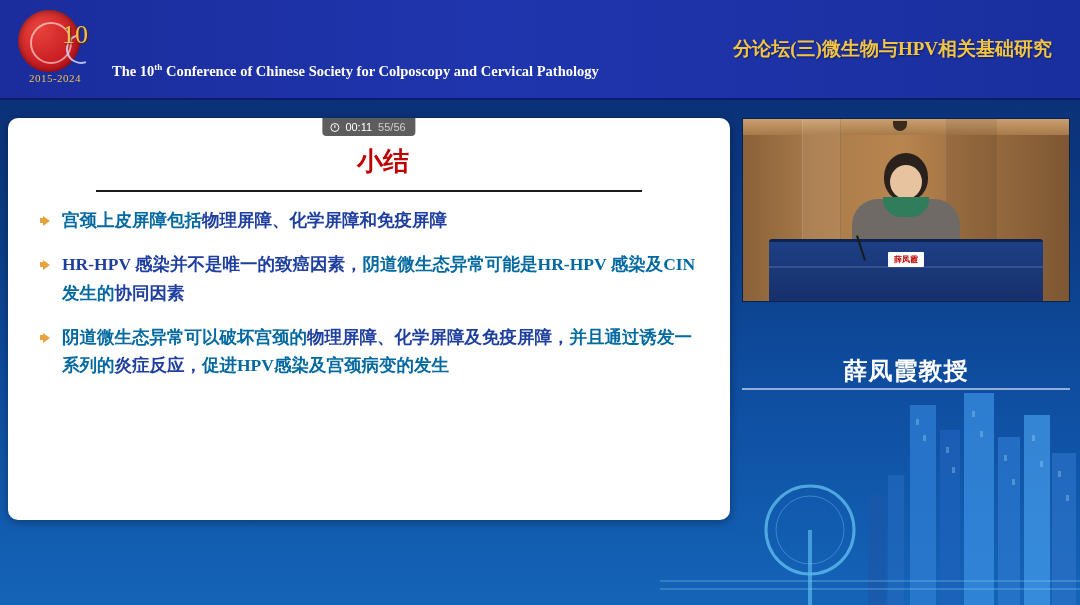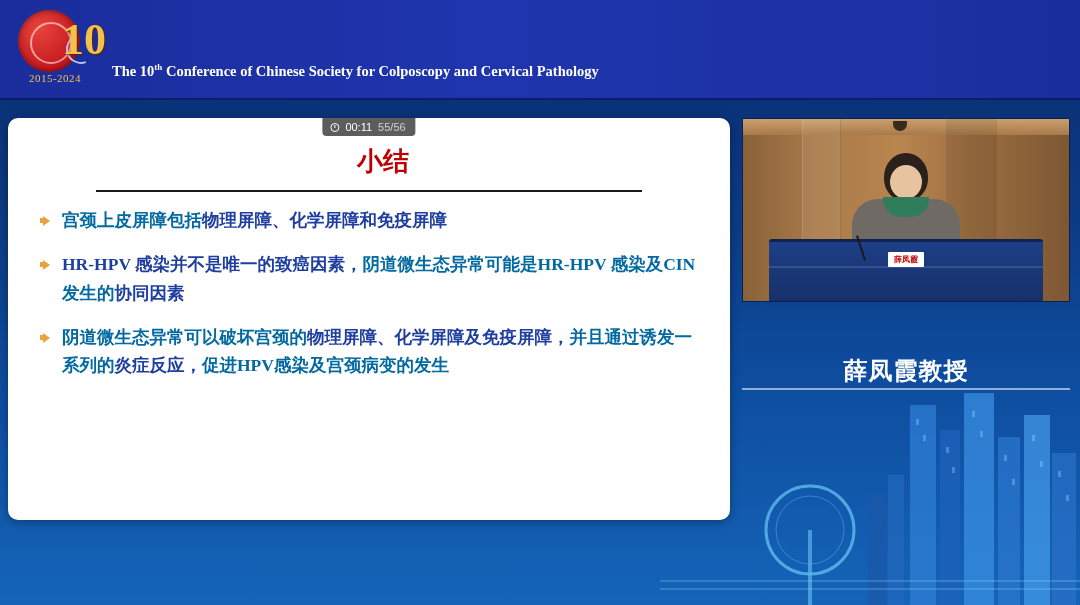--- a/index.html
+++ b/index.html
@@ -39,22 +39,22 @@
     width:62px; height:62px; border-radius:50%;
     background: radial-gradient(circle at 35% 30%, #e8433c 0%, #c4181f 70%, #8d0d14 100%);
     box-shadow: inset 0 0 6px rgba(0,0,0,.5);
   }
   .logo .circle:after{
     content:""; position:absolute; left:12px; top:12px;
     width:38px;height:38px;border-radius:50%;
     border:2px solid rgba(255,255,255,.55);
   }
   .logo .ten {
-    position:absolute; left:48px; top:6px;
-    font-size: 44px; font-weight: 700; color:#f2c14b;
+    position:absolute; left:48px; top:12px;
+    font-size: 26px; font-weight: 400; color:#f2c14b;
     font-family:"Liberation Serif", serif;
     text-shadow: 1px 1px 2px #5a2400;
   }
   .logo .years {
     position:absolute; left:0; top:64px;
     width:82px; text-align:center;
     font-size:11px; color:#f2c14b; letter-spacing:.5px;
     font-family:"Liberation Serif", serif;
   }
   .logo .swirl{
@@ -246,20 +246,21 @@
     <div class="swirl"></div>
     <div class="ten">10</div>
     <div class="years">2015-2024</div>
   </div>
 
 
   <div class="title-en">
     <span>The 10</span><sup>th</sup><span> Conference of Chinese Society for Colposcopy and Cervical Pathology</span>
   </div>
 
+  <div class="session-title">分论坛(三)微生物与HPV相关基础研究</div>
 </div>
 
 <div class="slide">
 
   <div class="timer">
     <span class="clock"></span>
     <span>00:11</span>
     <span class="pages">55/56</span>
   </div>
 

